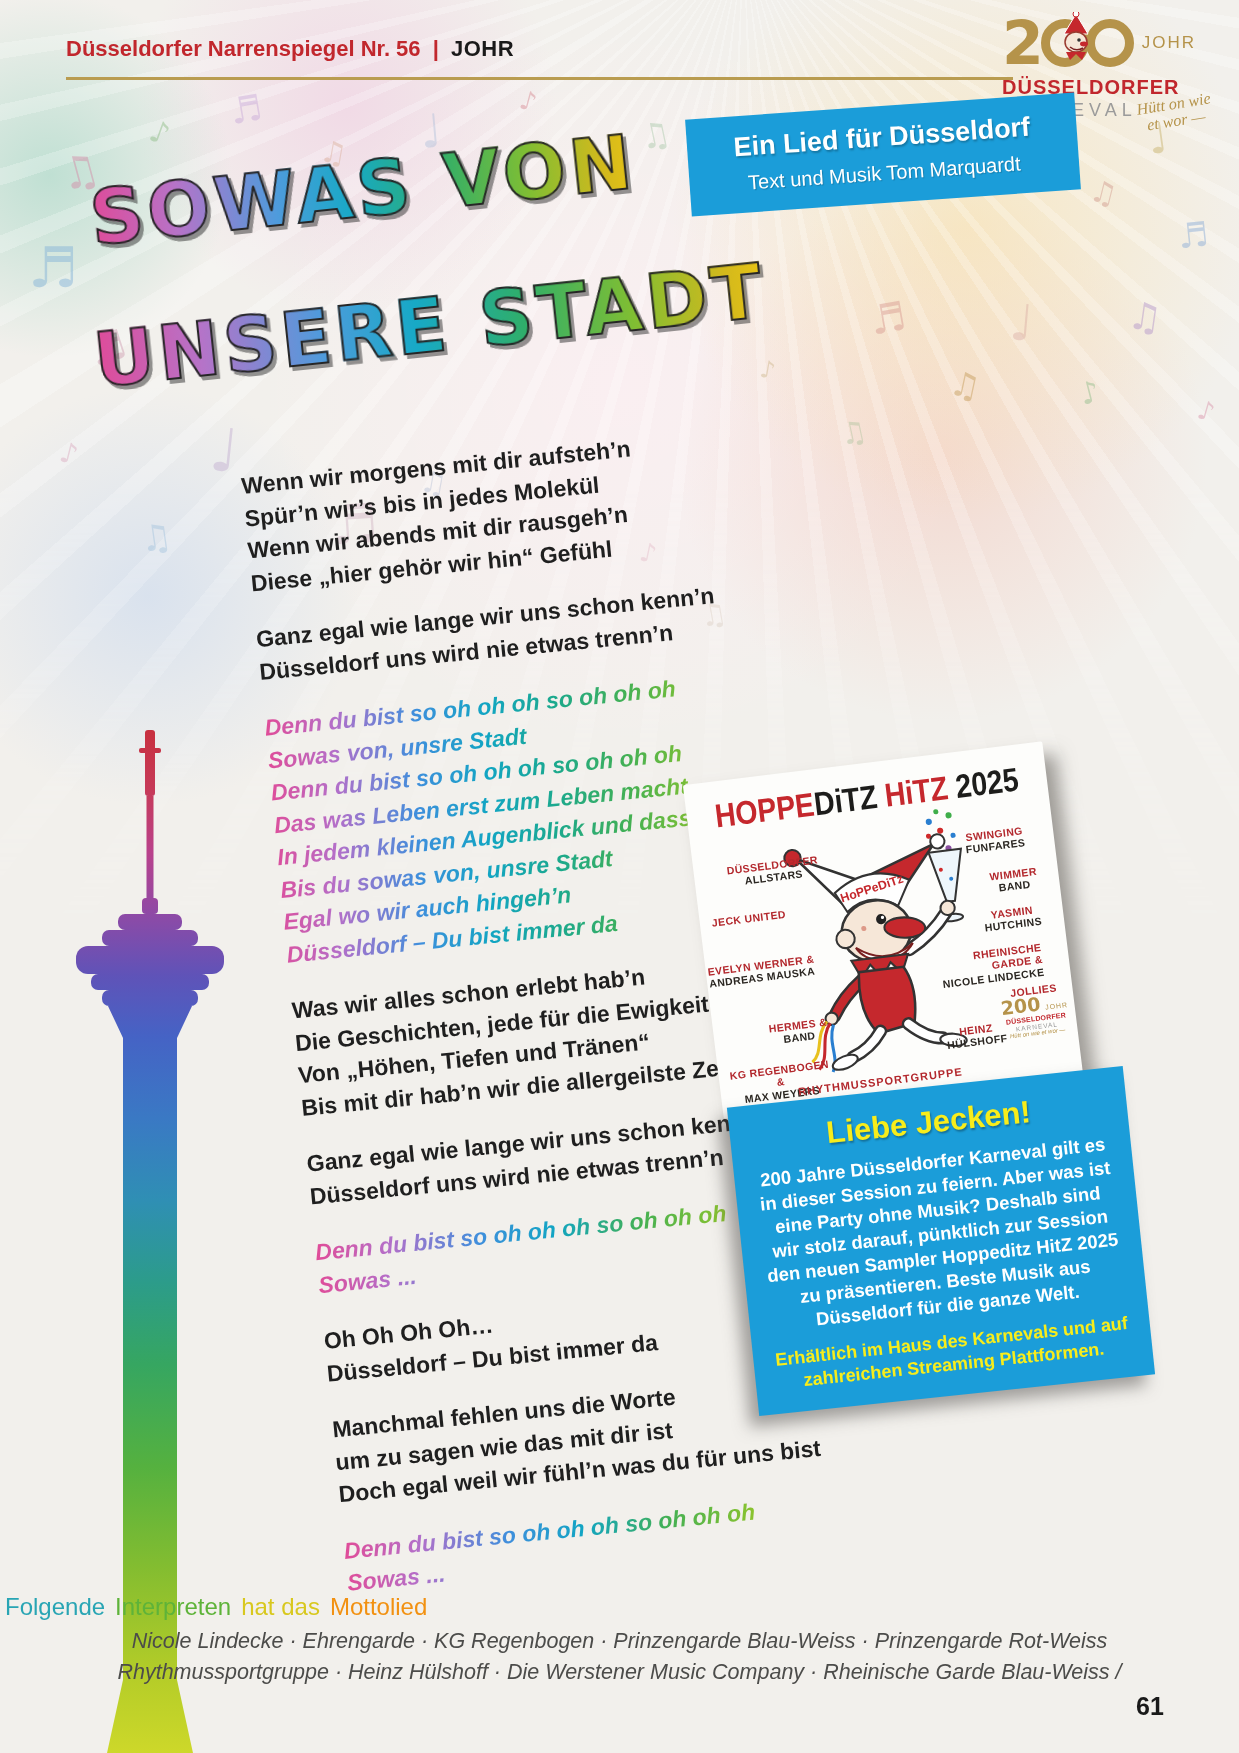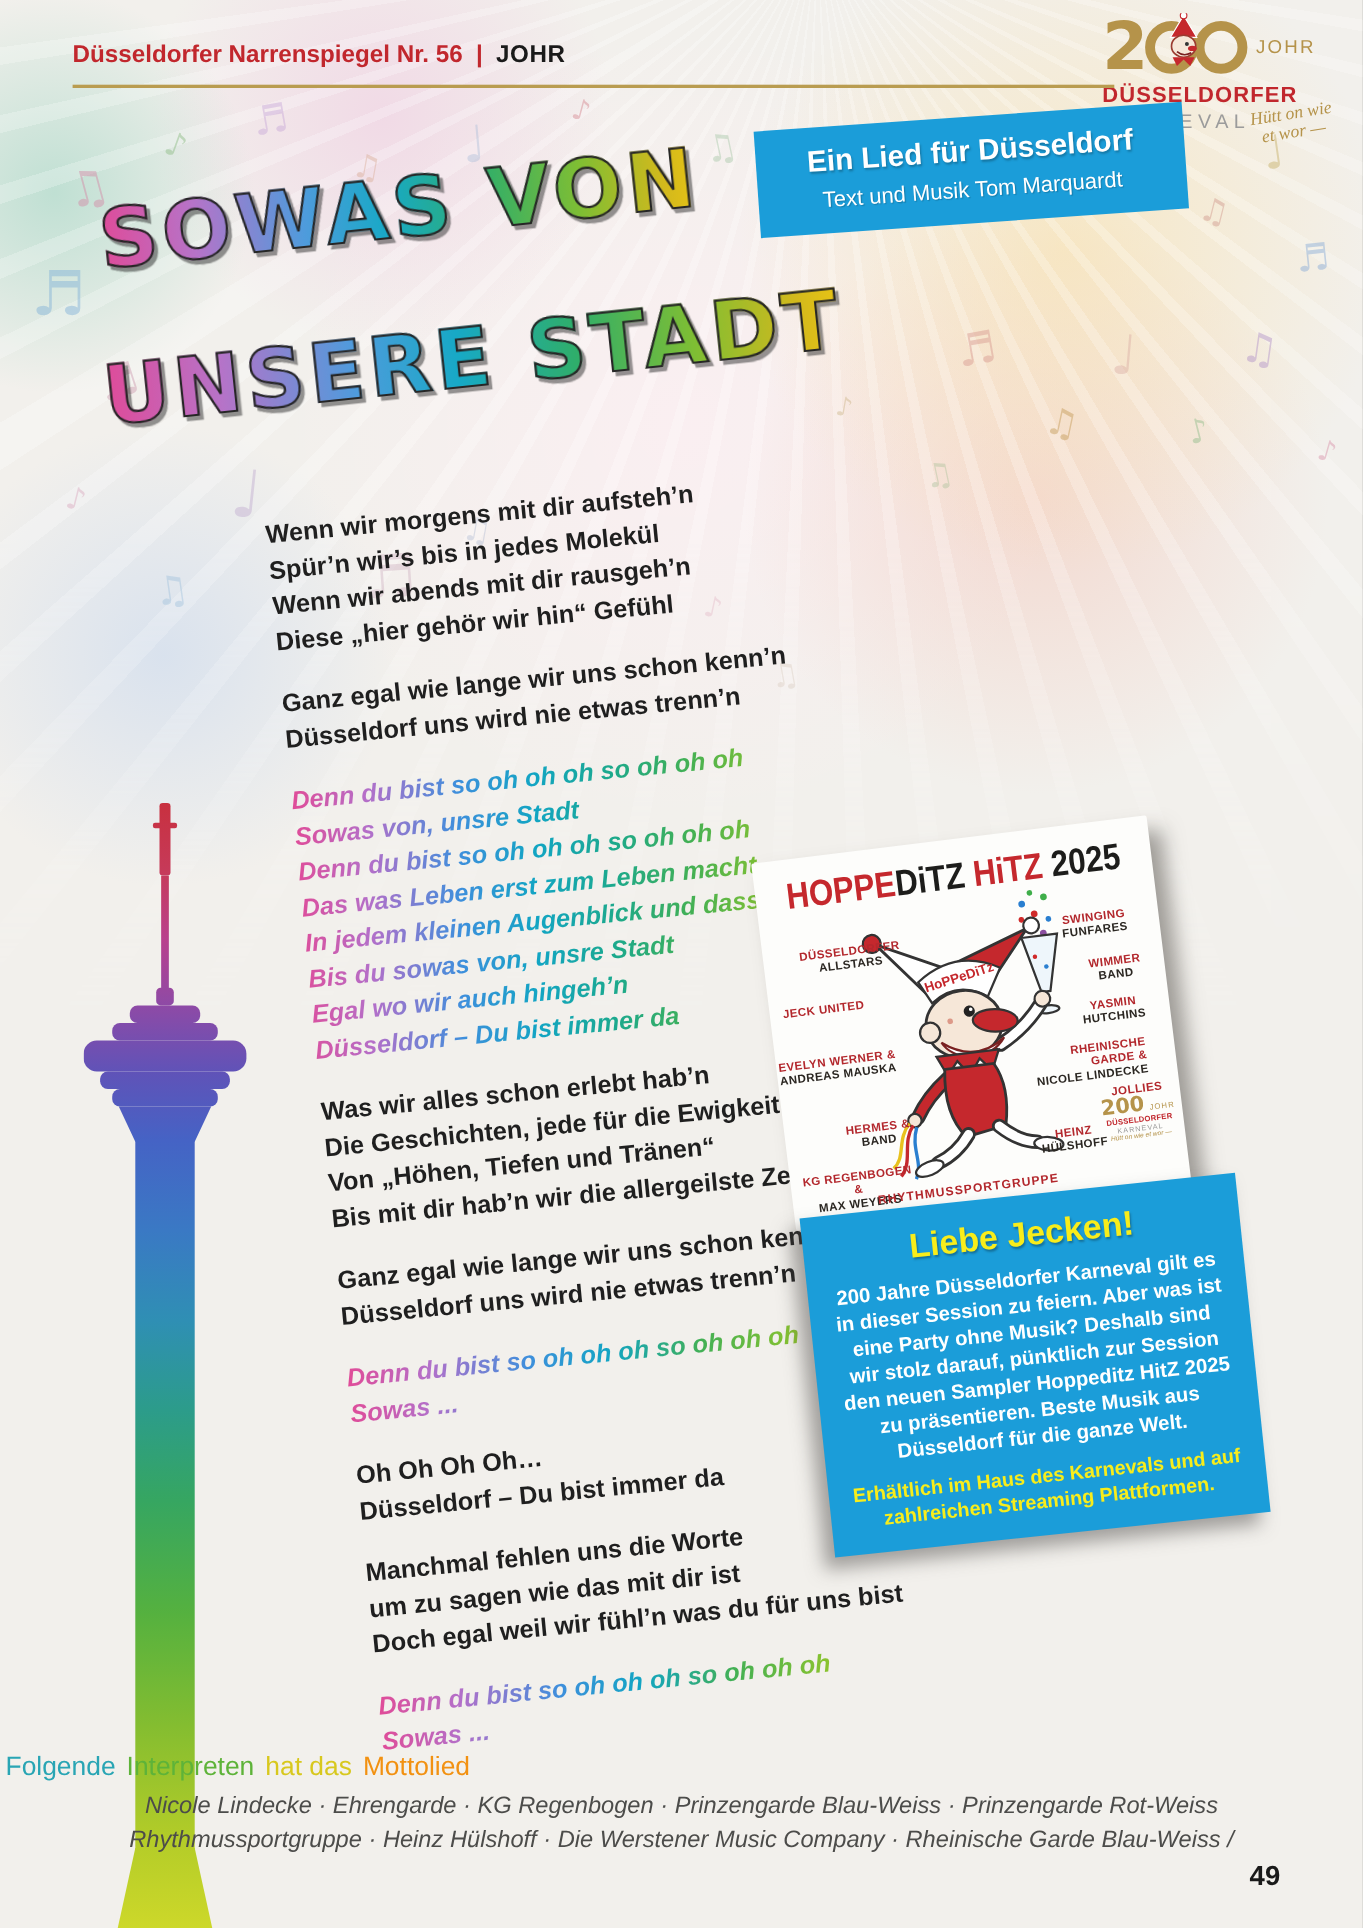--- a/index.html
+++ b/index.html
@@ -381,14 +381,14 @@
     </div>
     <div class="jecken-footer">Erhältlich im Haus des Karnevals und auf zahlreichen Streaming Plattformen.</div>
   </div>
 
   <div class="interp-head"><span style="color: rgb(41, 165, 180);">Folgende</span><span style="color: rgb(94, 179, 57);">Interpreten</span><span style="color: rgb(216, 200, 30);">hat das</span><span style="color: rgb(242, 145, 17);">Mottolied</span></div>
   <div class="interp-lines">
       <div>Nicole Lindecke · Ehrengarde ·  KG Regenbogen · Prinzengarde Blau-Weiss · Prinzengarde Rot-Weiss</div>
       <div>Rhythmussportgruppe · Heinz Hülshoff · Die Werstener Music Company · Rheinische Garde Blau-Weiss /</div>
     </div>
 
-  <div class="page-num">49</div>
+  <div class="page-num">61</div>
 </div>
 
 </body></html>

